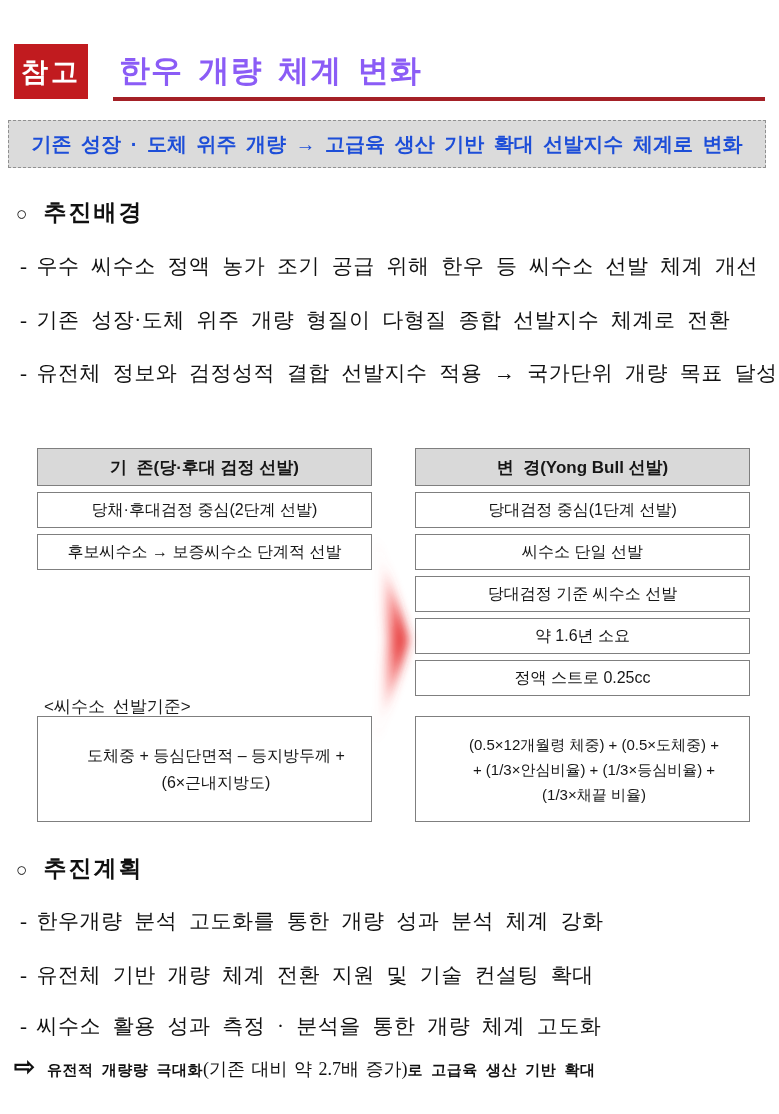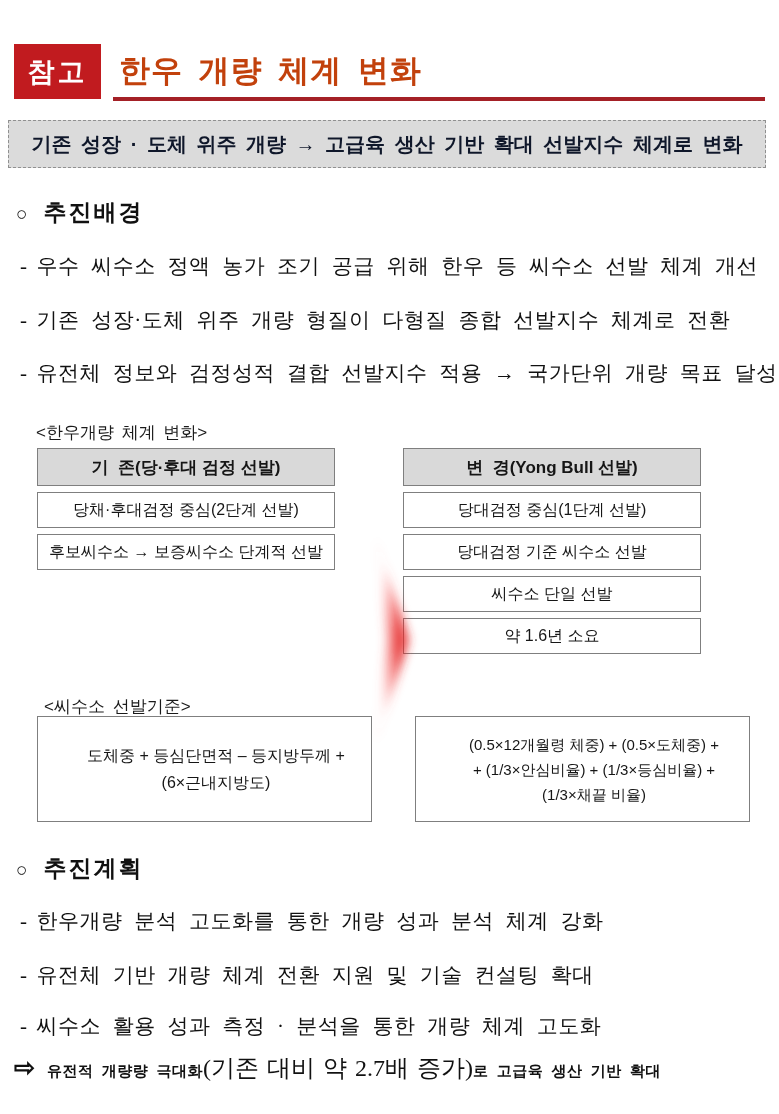--- a/index.html
+++ b/index.html
@@ -9,46 +9,46 @@
     width: 779px;
     height: 1114px;
     background: #ffffff;
     overflow: hidden;
     font-family: "Liberation Serif", serif;
     color: #111111;
   }
   
   .badge {
     position: absolute; left: 14px; top: 44px;
-    width: 87px; height: 55px;
+    width: 74px; height: 55px;
     background: #c11b1f;
     color: #ffffff;
     font-family: "Liberation Sans", sans-serif;
     font-size: 27px; font-weight: 700; letter-spacing: 3px;
     display: flex; align-items: center; justify-content: center;
   }
   .page-title {
     position: absolute; left: 119px; top: 50px;
     font-family: "Liberation Sans", sans-serif;
-    font-size: 31px; font-weight: 800; color: #c2410c;
+    font-size: 31px; font-weight: 800; color: #8b5cf6;
     letter-spacing: 1px; word-spacing: 6px;
   }
   .title-underline {
     position: absolute; left: 113px; top: 97px;
     width: 652px; height: 4px; background: #a42026;
   }
   
   .summary-box {
     position: absolute; left: 8px; top: 120px;
     width: 758px; height: 48px;
     background: #dbdbdb;
     border: 1px dashed #909090;
     display: flex; align-items: center; justify-content: center;
     font-family: "Liberation Sans", sans-serif;
-    font-size: 20px; font-weight: 600; color: #0f172a;
+    font-size: 20px; font-weight: 600; color: #1d4ed8;
     word-spacing: 4px; white-space: pre;
   }
   
   .sect-heading {
     position: absolute; left: 16px;
     font-size: 23px; font-weight: 600; letter-spacing: 2px;
     display: flex; align-items: baseline; gap: 14px;
   }
   .sect-heading .marker { font-size: 19px; font-weight: 400; }
   .bullet {
@@ -58,21 +58,21 @@
     white-space: pre;
   }
   .bullet .marker { font-size: 21px; }
   
   .caption {
     position: absolute;
     font-family: "Liberation Sans", sans-serif;
     font-size: 17px; color: #1a1a1a; word-spacing: 3px; white-space: pre;
   }
   
-  .tbl { position: absolute; width: 298px; text-align: right; }
+  .tbl { position: absolute; width: 335px; text-align: right; }
   .tbl .thead {
     height: 38px;
     background: #d9d9d9;
     border: 1px solid #7f7f7f;
     display: flex; align-items: center; justify-content: center;
     font-family: "Liberation Sans", sans-serif;
     font-size: 17px; font-weight: 600; color: #161616;
     white-space: pre;
   }
   .tbl .trow {
@@ -100,21 +100,21 @@
   
   .change-arrow { position: absolute; left: 360px; top: 535px; }
   
   .conclusion {
     position: absolute; left: 14px; top: 1052px;
     display: flex; align-items: baseline;
     white-space: pre;
   }
   .conclusion .marker { font-size: 25px; font-weight: 700; margin-right: 12px; }
   .conclusion .bold { font-size: 15px; font-weight: 700; letter-spacing: 0.5px; word-spacing: 4px; }
-  .conclusion .normal { font-size: 24px; font-weight: 400; word-spacing: 2px; }
+  .conclusion .normal { font-size: 18px; font-weight: 400; word-spacing: 2px; }
 </style>
 </head>
 <body>
 
 <div class="page">
 
   <div class="badge">참고</div>
   <div class="page-title">한우 개량 체계 변화</div>
   <div class="title-underline"></div>
 
@@ -132,34 +132,34 @@
   </div>
   <div class="bullet" style="top:306px">
     <span class="marker">-</span>
     <span>기존 성장·도체 위주 개량 형질이 다형질 종합 선발지수 체계로 전환</span>
   </div>
   <div class="bullet" style="top:359px">
     <span class="marker">-</span>
     <span>유전체 정보와 검정성적 결합 선발지수 적용 → 국가단위 개량 목표 달성</span>
   </div>
 
-  <div class="caption" style="left:36px; top:421px">&lt;한우개량 체계 변화&gt;</div>
 
   <div class="tbl" style="left:37px; top:448px">
     <div class="thead">기  존(당·후대 검정 선발)</div>
     <div class="trow">당채·후대검정 중심(2단계 선발)</div>
     <div class="trow">후보씨수소 → 보증씨수소 단계적 선발</div>
   </div>
 
-  <div class="tbl" style="left:403px; top:448px">
+  <div class="tbl" style="left:415px; top:448px">
     <div class="thead">변  경(Yong Bull 선발)</div>
     <div class="trow">당대검정 중심(1단계 선발)</div>
+    <div class="trow">씨수소 단일 선발</div>
     <div class="trow">당대검정 기준 씨수소 선발</div>
-    <div class="trow">씨수소 단일 선발</div>
     <div class="trow">약 1.6년 소요</div>
+    <div class="trow">정액 스트로 0.25cc</div>
   </div>
 
   <div class="change-arrow">
     <svg width="64" height="210" viewBox="0 0 64 210">
       <defs>
         <radialGradient id="ag" cx="0.72" cy="0.5" r="0.62">
           <stop offset="0%" stop-color="#e01f1f" stop-opacity="0.95"></stop>
           <stop offset="45%" stop-color="#e33" stop-opacity="0.55"></stop>
           <stop offset="100%" stop-color="#f66" stop-opacity="0.05"></stop>
         </radialGradient>

